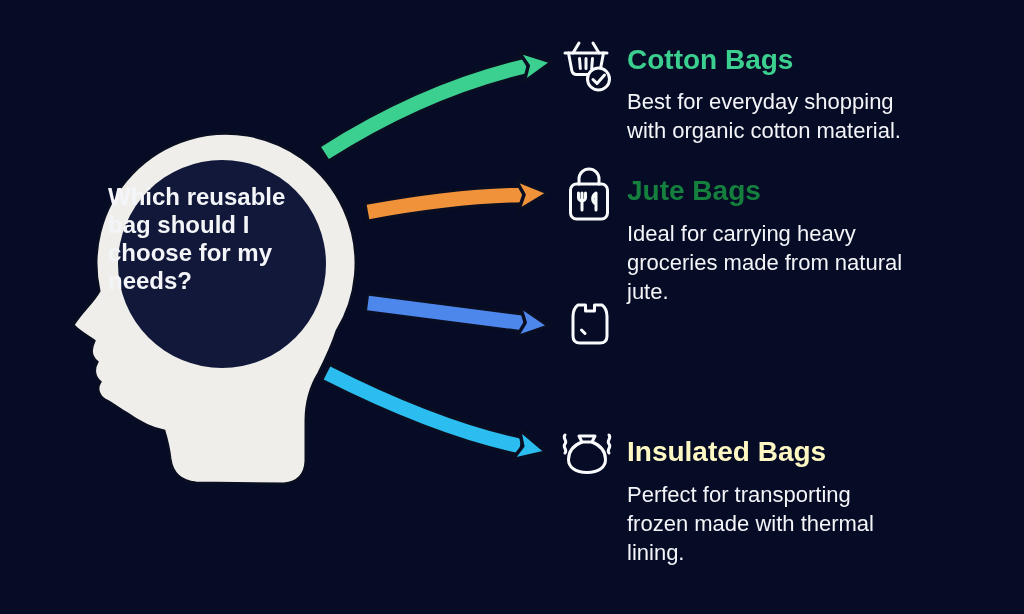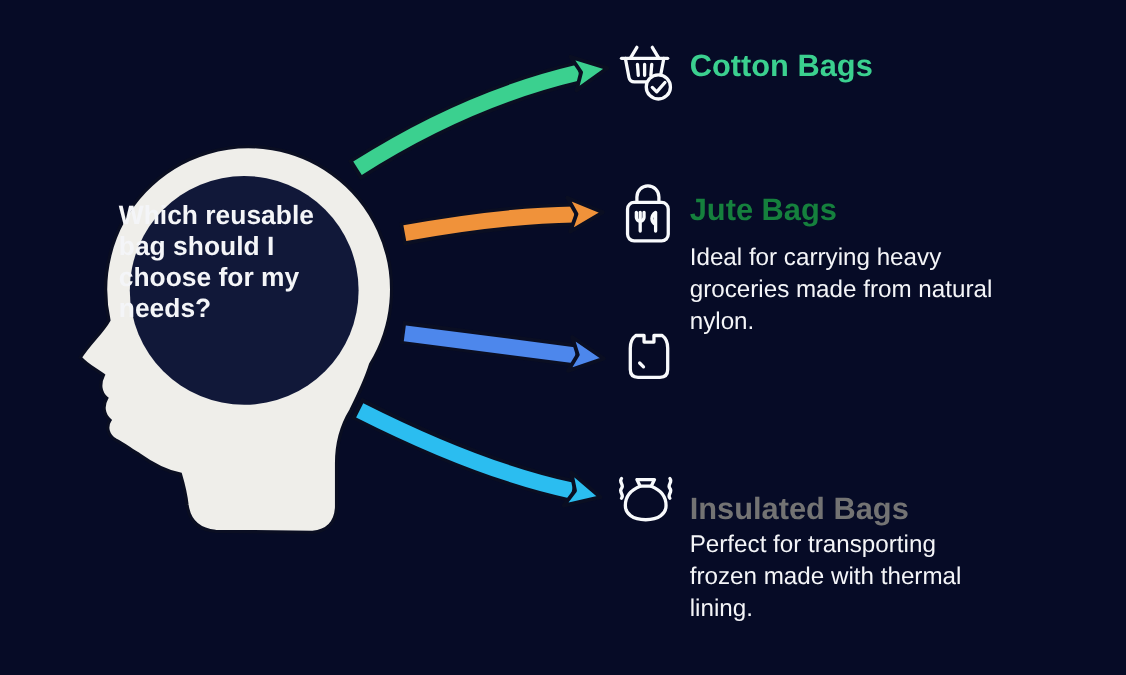--- a/index.html
+++ b/index.html
@@ -104,48 +104,50 @@
     <svg width="58" height="58" viewBox="0 0 58 58">
       <path d="M16 16 L22 6 M42 16 L36 6"></path>
       <path d="M8 16 H50"></path>
       <path d="M11.5 16 L14.8 33.5 Q15.6 37.5 19.8 37.5 H38.2 Q42.4 37.5 43.2 33.5 L46.5 16"></path>
       <path d="M22.5 21.5 L23.3 31.5 M29 21.5 V31.5 M35.5 21.5 L34.7 31.5"></path>
       <circle cx="41.5" cy="42" r="11" style="fill:var(--bg)"></circle>
       <path d="M36 42.5 l4 4 L47.5 38"></path>
     </svg>
   </div>
   <div class="item-title" style="top: 45px; color: rgb(59, 208, 143);">Cotton Bags</div>
+  <div class="item-desc" style="top:87px">Best for everyday shopping
+with organic cotton material.</div>
 
   <div class="item-icon" style="left:562px;top:167px">
     <svg width="54" height="60" viewBox="0 0 54 60">
       <path d="M17 17 v-5 a10 10 0 0 1 20 0 V17"></path>
       <rect x="8.5" y="17" width="37" height="35" rx="6"></rect>
       <path d="M16.5 26 v4.5 a3.5 3.5 0 0 0 7 0 V26"></path>
       <path d="M20 26 v6.5 M20 33.5 V43"></path>
       <path d="M34 43 V26 c-4.5 3 -4.5 8.5 0 11.2"></path>
     </svg>
   </div>
   <div class="item-title" style="top: 176px; color: #15803d;">Jute Bags</div>
   <div class="item-desc" style="top:219px">Ideal for carrying heavy
 groceries made from natural
-nylon.</div>
+jute.</div>
 
   <div class="item-icon" style="left:564px;top:298px">
     <svg width="52" height="52" viewBox="0 0 52 52">
       <path d="M14 7 h7.5 v6 h9 v-6 H38 c3.5 2.5 5 7 5 11.5 V38 q0 7 -7 7 H16 q-7 0 -7 -7 V18.5 C9 14 10.5 9.5 14 7 Z"></path>
       <path d="M17.5 32 l3.5 3.5"></path>
     </svg>
   </div>
 
   <div class="item-icon" style="left:557px;top:426px">
     <svg width="60" height="58" viewBox="0 0 60 58">
       <path d="M25 16 l-3 -6 h16 L35 16 Z"></path>
       <path d="M25 16 C15 20 11.5 27 11.5 33.5 C11.5 41 18 46.5 30 46.5 C42 46.5 48.5 41 48.5 33.5 C48.5 27 45 20 35 16"></path>
       <path d="M8 9 c-3 3.5 3 5.5 0 9 c-3 3.5 3 5.5 0 9"></path>
       <path d="M52 9 c3 3.5 -3 5.5 0 9 c3 3.5 -3 5.5 0 9"></path>
     </svg>
   </div>
-  <div class="item-title" style="top: 448px; color: #737373; text-align: center;">Insulated Bags</div>
+  <div class="item-title" style="top: 437px; color: #fef9c3; text-align: center;">Insulated Bags</div>
   <div class="item-desc" style="top:480px">Perfect for transporting
 frozen made with thermal
 lining.</div>
 
 </div>
 
 </body></html>

